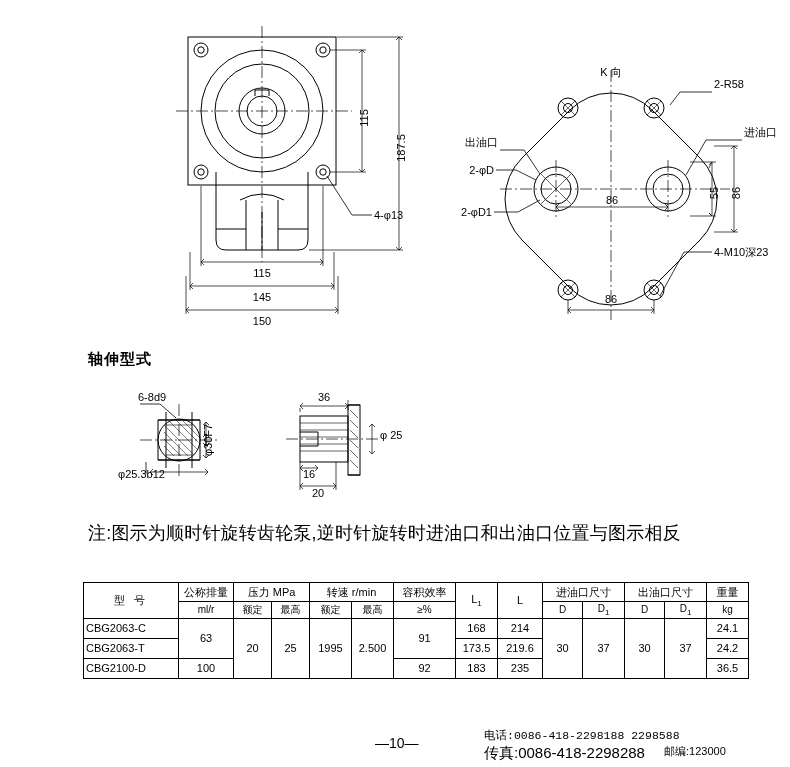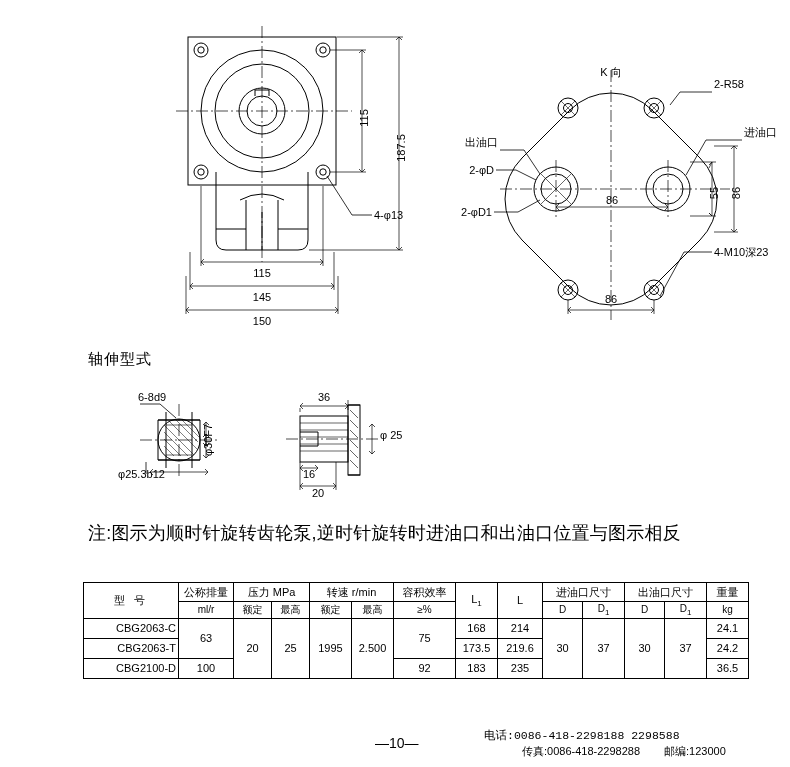--- a/index.html
+++ b/index.html
@@ -13,21 +13,21 @@
   }
   .page { position: relative; width: 790px; height: 767px; }
 
   svg text { font-family: "Liberation Sans", sans-serif; }
 
   
   .section-title {
     position: absolute;
     left: 88px; top: 350px;
     font-size: 15px;
-    font-weight: normal;
+    font-weight: bold;
     letter-spacing: 1px;
   }
 
   
   .note-line {
     position: absolute;
     left: 88px; top: 521px;
     font-size: 18px;
     letter-spacing: 0.2px;
   }
@@ -47,21 +47,21 @@
   table.spec th, table.spec td {
     border: 1px solid #000;
     text-align: center;
     vertical-align: middle;
     padding: 1px 2px;
     line-height: 1.15;
     font-weight: normal;
   }
   table.spec .hdr-main { height: 19px; font-size: 11px; }
   table.spec .hdr-sub { height: 17px; font-size: 10px; }
-  table.spec .model-cell { text-align: right; font-size: 11px; height: 20px; }
+  table.spec .model-cell { text-align: left; font-size: 11px; height: 20px; }
   table.spec tr.data td { height: 20px; }
   .modelhdr { letter-spacing: 3px; text-align: right; }
   .sub { font-size: 8px; vertical-align: sub; }
 
   
   .footer { position: absolute; left: 0; top: 728px; width: 790px; height: 40px; }
   .footer .addr {
     position: absolute; left: 8px; top: 8px;
     font-size: 12.5px;
   }
@@ -69,22 +69,21 @@
     position: absolute; left: 375px; top: 7px;
     font-size: 14px;
   }
   .footer .tel {
     position: absolute; left: 484px; top: 0px;
     font-size: 11.5px;
     font-family: Liberation Mono, monospace;
   }
   .footer .fax {
     position: absolute; left: 484px; top: 16px;
-    font-size: 11px;
-    margin-left: 38px;
+    font-size: 15px;
   }
   .footer .zip {
     position: absolute; left: 664px; top: 16px;
     font-size: 11px;
   }
 
   .drawings { position: absolute; left: 0; top: 0; }
 </style>
 </head>
 <body>
@@ -451,21 +450,21 @@
         </tr>
       </thead>
       <tbody>
         <tr class="data">
           <td class="model-cell">CBG2063-C</td>
           <td rowspan="2">63</td>
           <td rowspan="3">20</td>
           <td rowspan="3">25</td>
           <td rowspan="3">1995</td>
           <td rowspan="3">2.500</td>
-          <td rowspan="2">75</td>
+          <td rowspan="2">91</td>
           <td>168</td>
           <td>214</td>
           <td rowspan="3">30</td>
           <td rowspan="3">37</td>
           <td rowspan="3">30</td>
           <td rowspan="3">37</td>
           <td>24.1</td>
         </tr>
         <tr class="data">
           <td class="model-cell">CBG2063-T</td>

